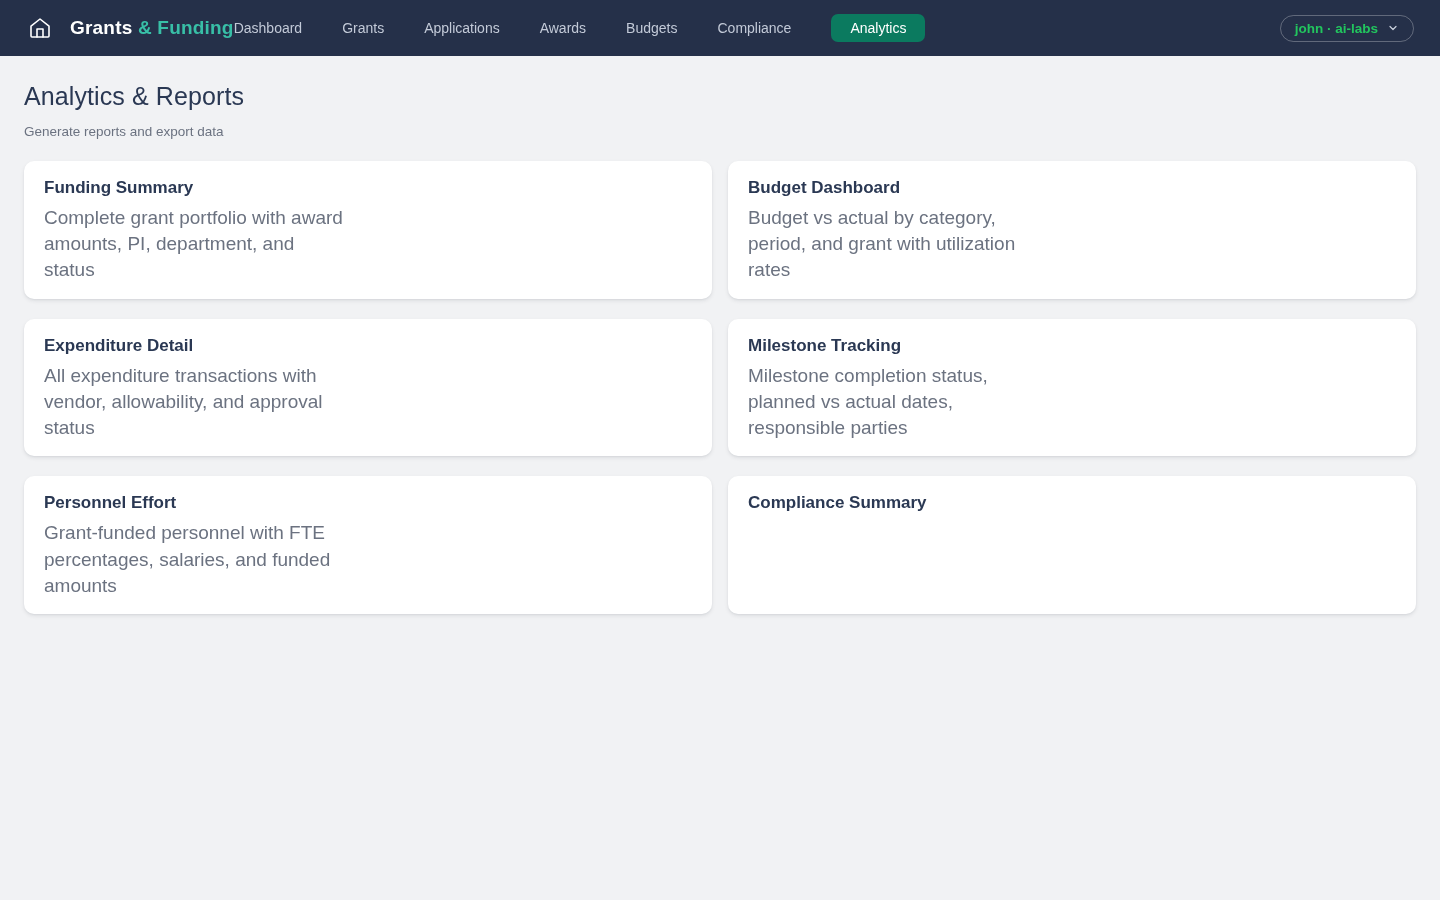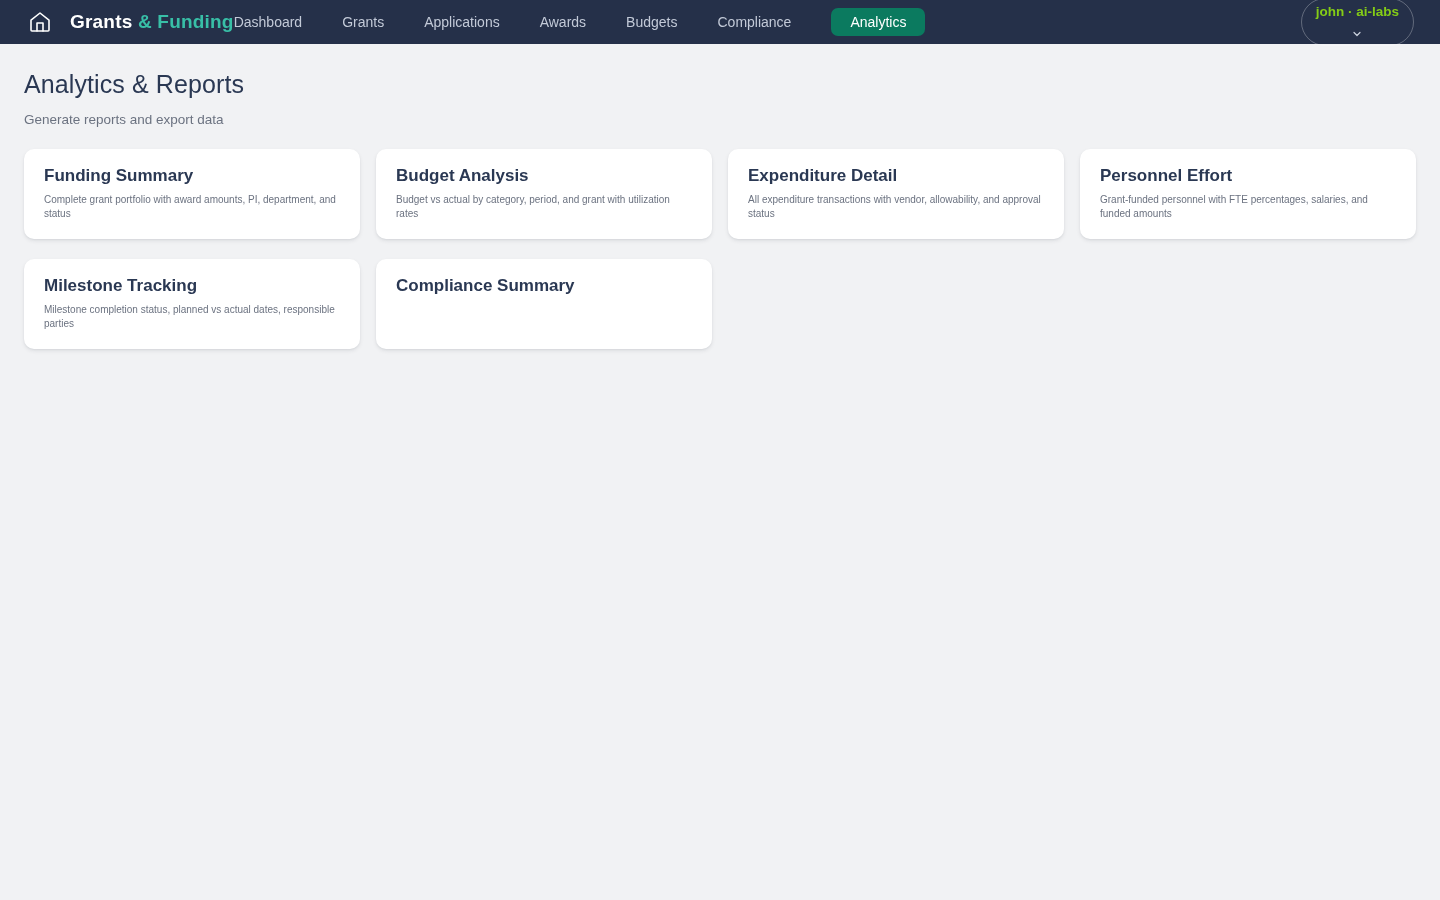--- a/index.html
+++ b/index.html
@@ -14,21 +14,21 @@
   * { box-sizing: border-box; margin: 0; padding: 0; }
   html, body { width: 1440px; height: 900px; }
   body {
     font-family: "Liberation Sans", "DejaVu Sans", sans-serif;
     background: var(--page-bg);
     overflow: hidden;
   }
 
   
   .topbar {
-    height: 44px;
+    height: 56px;
     background: var(--navbar-bg);
     display: flex;
     align-items: center;
     padding: 0 26px;
   }
   .home-btn {
     display: flex;
     align-items: center;
     justify-content: center;
     width: 28px; height: 28px;
@@ -65,65 +65,64 @@
   }
   .topbar-spacer { flex: 1; }
   .user-menu {
     display: flex;
     align-items: center;
     gap: 9px;
     border: 1px solid rgba(255,255,255,.28);
     border-radius: 999px;
     padding: 5px 14px;
     background: none;
-    color: #84cc16;
+    color: #22c55e;
     font-family: inherit;
     font-size: 13.5px;
     font-weight: 700;
     cursor: pointer;
     white-space: nowrap;
-    flex-direction: column;
   }
 
   
   .main { padding: 26px 24px; }
   .page-title {
     font-size: 25px;
     font-weight: 400;
     color: var(--heading);
     letter-spacing: .1px;
   }
   .page-subtitle {
     margin-top: 13px;
     font-size: 13.5px;
     color: var(--muted);
   }
   .report-grid {
     margin-top: 22px;
     display: grid;
-    grid-template-columns: repeat(4, 1fr);
+    grid-template-columns: repeat(2, 1fr);
     column-gap: 16px;
     row-gap: 20px;
   }
   .card {
     background: #ffffff;
     border-radius: 10px;
     padding: 17px 20px 15px;
     box-shadow: 0 1px 2px rgba(15,23,42,.05), 0 2px 4px rgba(15,23,42,.08);
     cursor: pointer;
     min-height: 90px;
   }
   .card-title {
     font-size: 17px;
     font-weight: 700;
     color: var(--heading);
     margin-bottom: 7px;
   }
   .card-desc {
-    font-size: 10px;
+    font-size: 19px;
     color: var(--muted);
     line-height: 1.38;
     max-width: 300px;
   }
 </style>
 </head>
 <body>
 
 <header class="topbar">
   <button class="home-btn">
@@ -165,32 +164,32 @@
 <main class="main">
   <h1 class="page-title">Analytics &amp; Reports</h1>
   <p class="page-subtitle">Generate reports and export data</p>
 
   <section class="report-grid">
       <div class="card">
         <h3 class="card-title">Funding Summary</h3>
         <p class="card-desc">Complete grant portfolio with award amounts, PI, department, and status</p>
       </div>
       <div class="card">
-        <h3 class="card-title">Budget Analysis</h3>
+        <h3 class="card-title">Budget Dashboard</h3>
         <p class="card-desc">Budget vs actual by category, period, and grant with utilization rates</p>
       </div>
       <div class="card">
         <h3 class="card-title">Expenditure Detail</h3>
         <p class="card-desc">All expenditure transactions with vendor, allowability, and approval status</p>
       </div>
       <div class="card">
+        <h3 class="card-title">Milestone Tracking</h3>
+        <p class="card-desc">Milestone completion status, planned vs actual dates, responsible parties</p>
+      </div>
+      <div class="card">
         <h3 class="card-title">Personnel Effort</h3>
         <p class="card-desc">Grant-funded personnel with FTE percentages, salaries, and funded amounts</p>
-      </div>
-      <div class="card">
-        <h3 class="card-title">Milestone Tracking</h3>
-        <p class="card-desc">Milestone completion status, planned vs actual dates, responsible parties</p>
       </div>
       <div class="card">
         <h3 class="card-title">Compliance Summary</h3>
       </div>
     </section>
 </main>
 
 </body></html>

